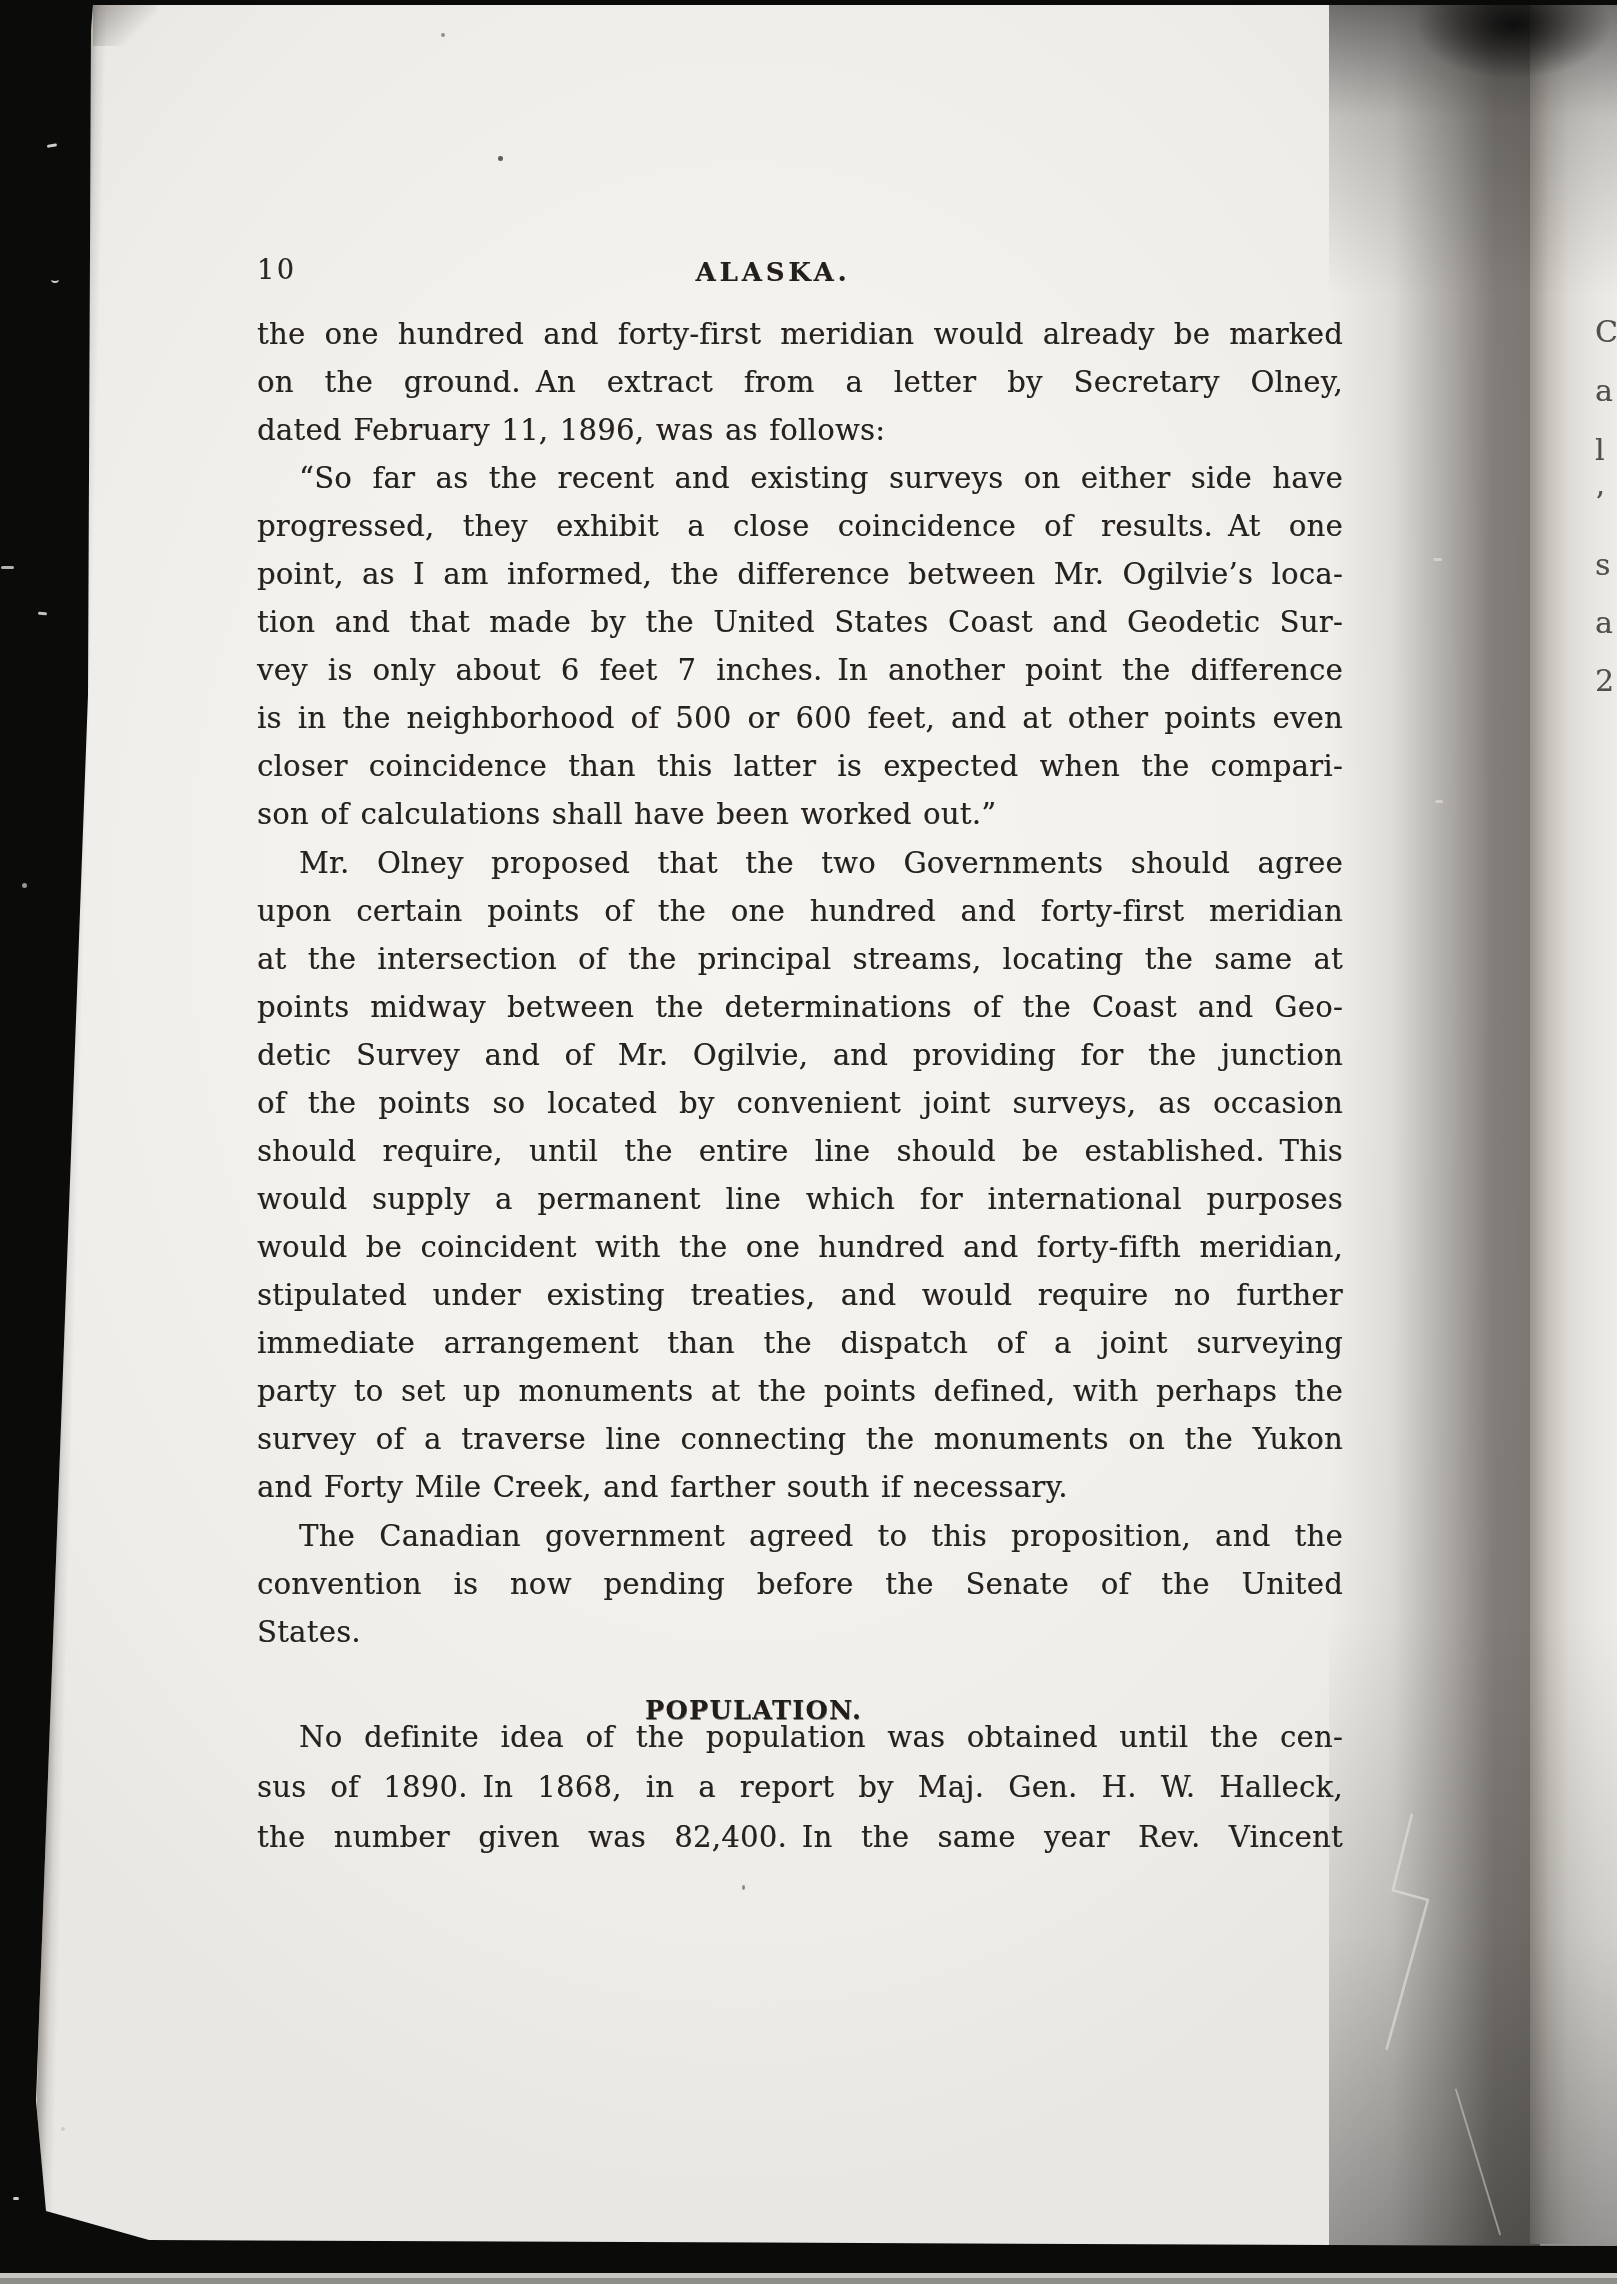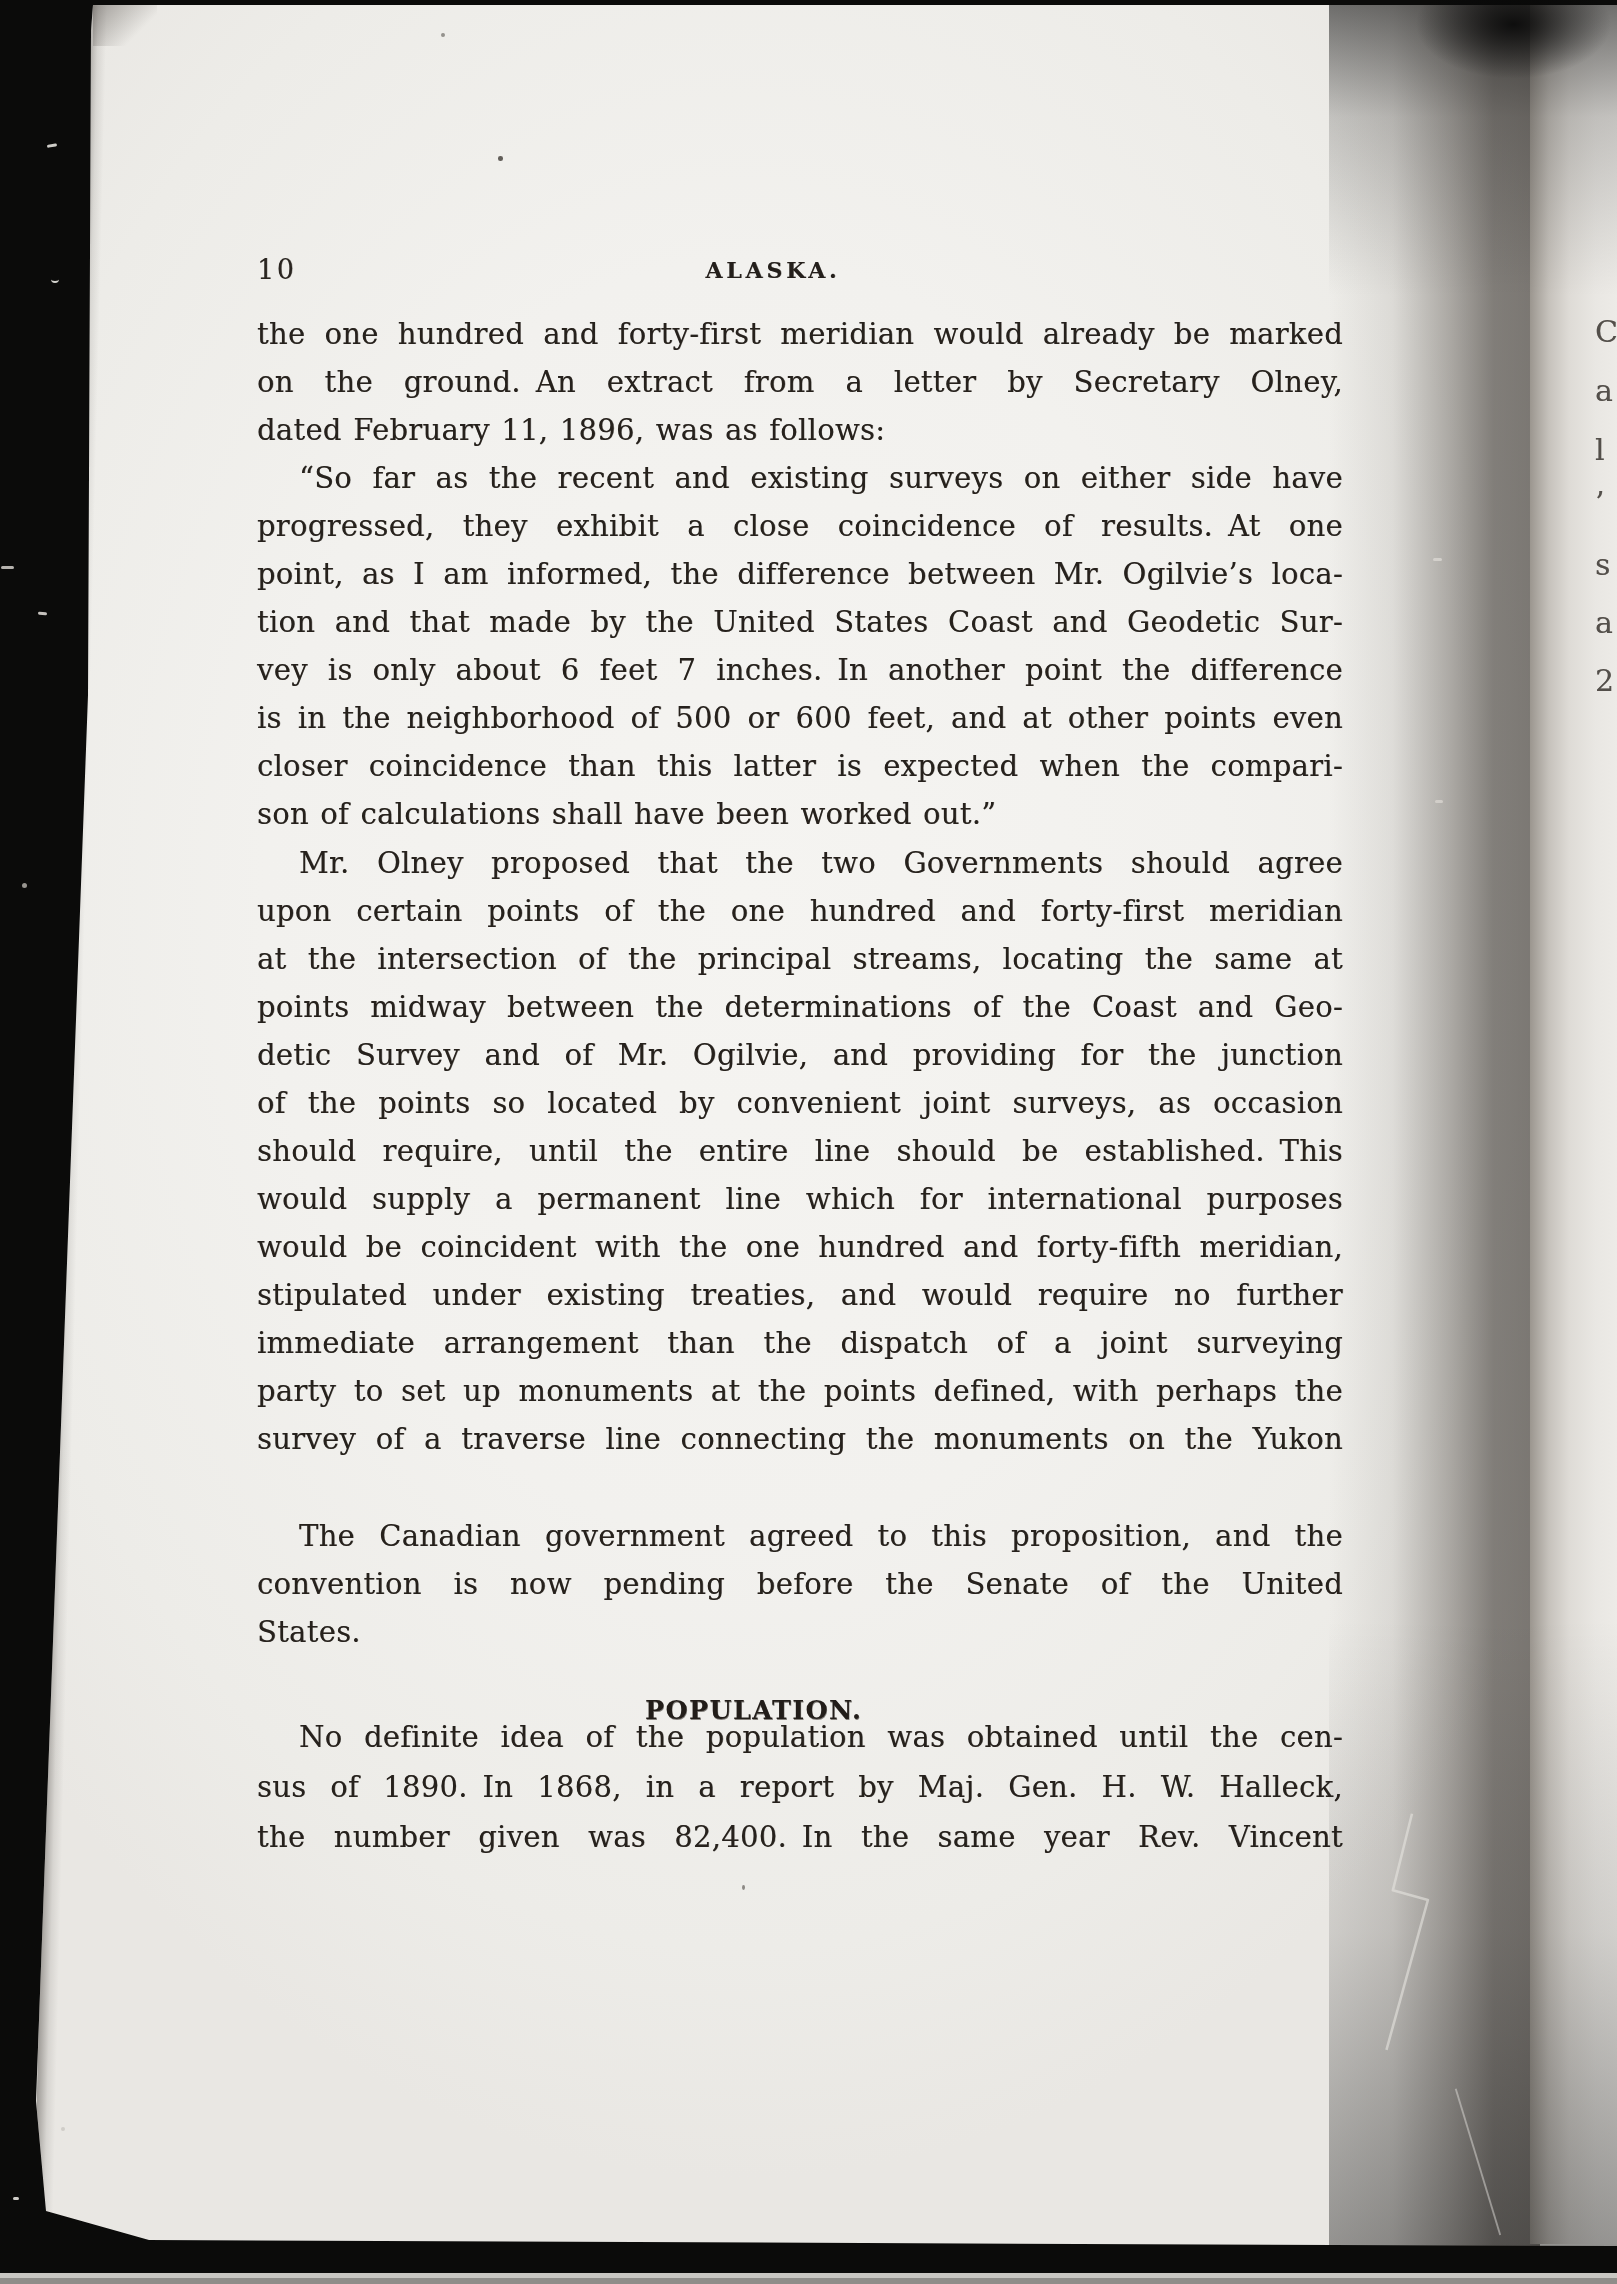--- a/index.html
+++ b/index.html
@@ -46,21 +46,21 @@
   .p4 { top:1707px; line-height:50px; }
 
   #page-number {
     position:absolute; left:257px; top:249px;
     font-size:27px; color:#2a2520; letter-spacing:2.6px;
     text-shadow: 0.4px 0.4px 0.5px rgba(38,33,28,0.45);
     text-align: right;
   }
   #running-header {
     position:absolute; left:690px; top:252px; width:166px;
-    text-align:center; font-size:22px; font-weight:bold;
+    text-align:center; font-size:26px; font-weight:bold;
     letter-spacing:3.8px; color:#241f1b;
     text-shadow: 0.4px 0.4px 0.6px rgba(38,33,28,0.5);
   }
   #section-heading {
     position:absolute; left:645px; top:1647px; width:211px;
     text-align:center; font-size:25.5px; font-weight:bold;
     letter-spacing:1.3px; color:#221d19;
     text-shadow: 0.5px 0.5px 0.6px rgba(38,33,28,0.55);
     margin-top: 43px;
   }
@@ -153,20 +153,21 @@
           <div class="ln">points midway between the determinations of the Coast and Geo-</div>
           <div class="ln">detic Survey and of Mr. Ogilvie, and providing for the junction</div>
           <div class="ln">of the points so located by convenient joint surveys, as occasion</div>
           <div class="ln">should require, until the entire line should be established. This</div>
           <div class="ln">would supply a permanent line which for international purposes</div>
           <div class="ln">would be coincident with the one hundred and forty-fifth meridian,</div>
           <div class="ln">stipulated under existing treaties, and would require no further</div>
           <div class="ln">immediate arrangement than the dispatch of a joint surveying</div>
           <div class="ln">party to set up monuments at the points defined, with perhaps the</div>
           <div class="ln">survey of a traverse line connecting the monuments on the Yukon</div>
+          <div class="ln last">and Forty Mile Creek, and farther south if necessary.</div>
         </div>
         <div class="para p3">
           <div class="ln indent">The Canadian government agreed to this proposition, and the</div>
           <div class="ln">convention is now pending before the Senate of the United</div>
           <div class="ln last">States.</div>
         </div>
         <div class="para p4">
           <div class="ln indent">No definite idea of the population was obtained until the cen-</div>
           <div class="ln">sus of 1890. In 1868, in a report by Maj. Gen. H. W. Halleck,</div>
           <div class="ln">the number given was 82,400. In the same year Rev. Vincent</div>

